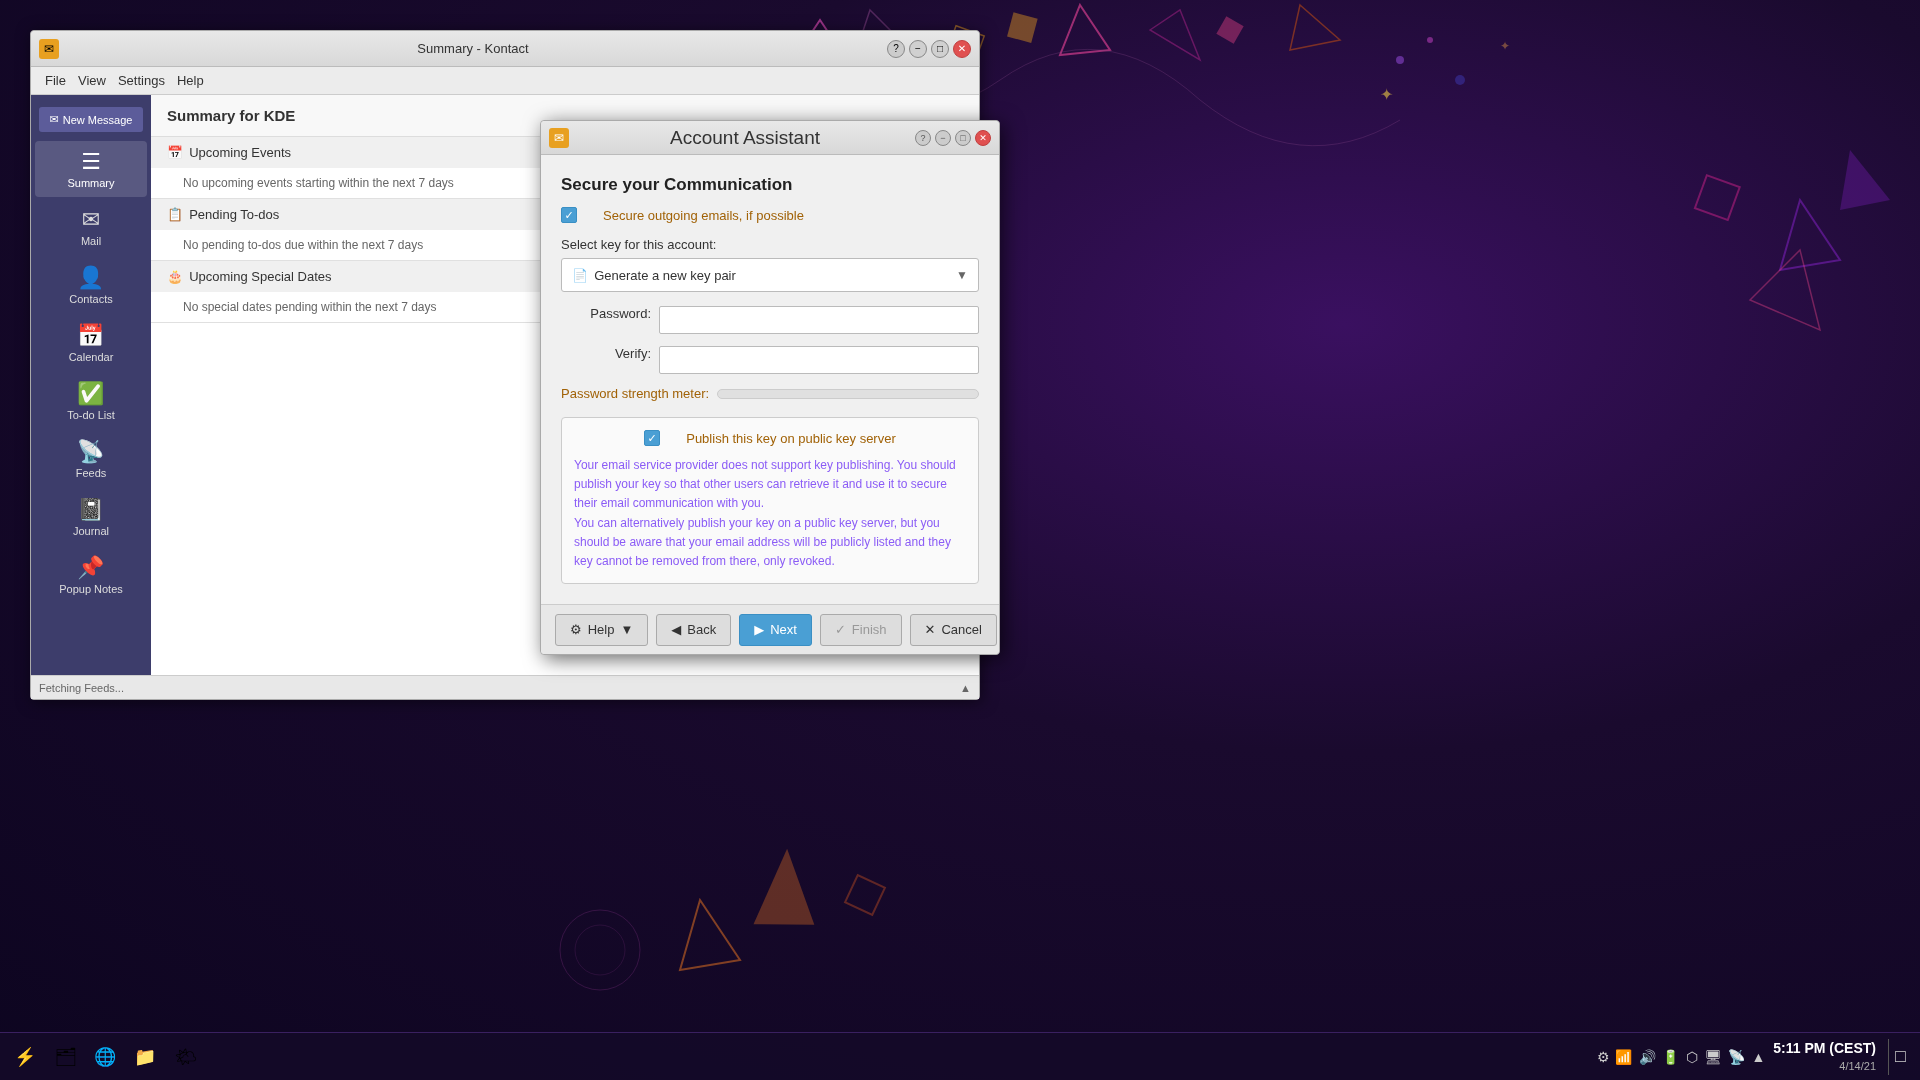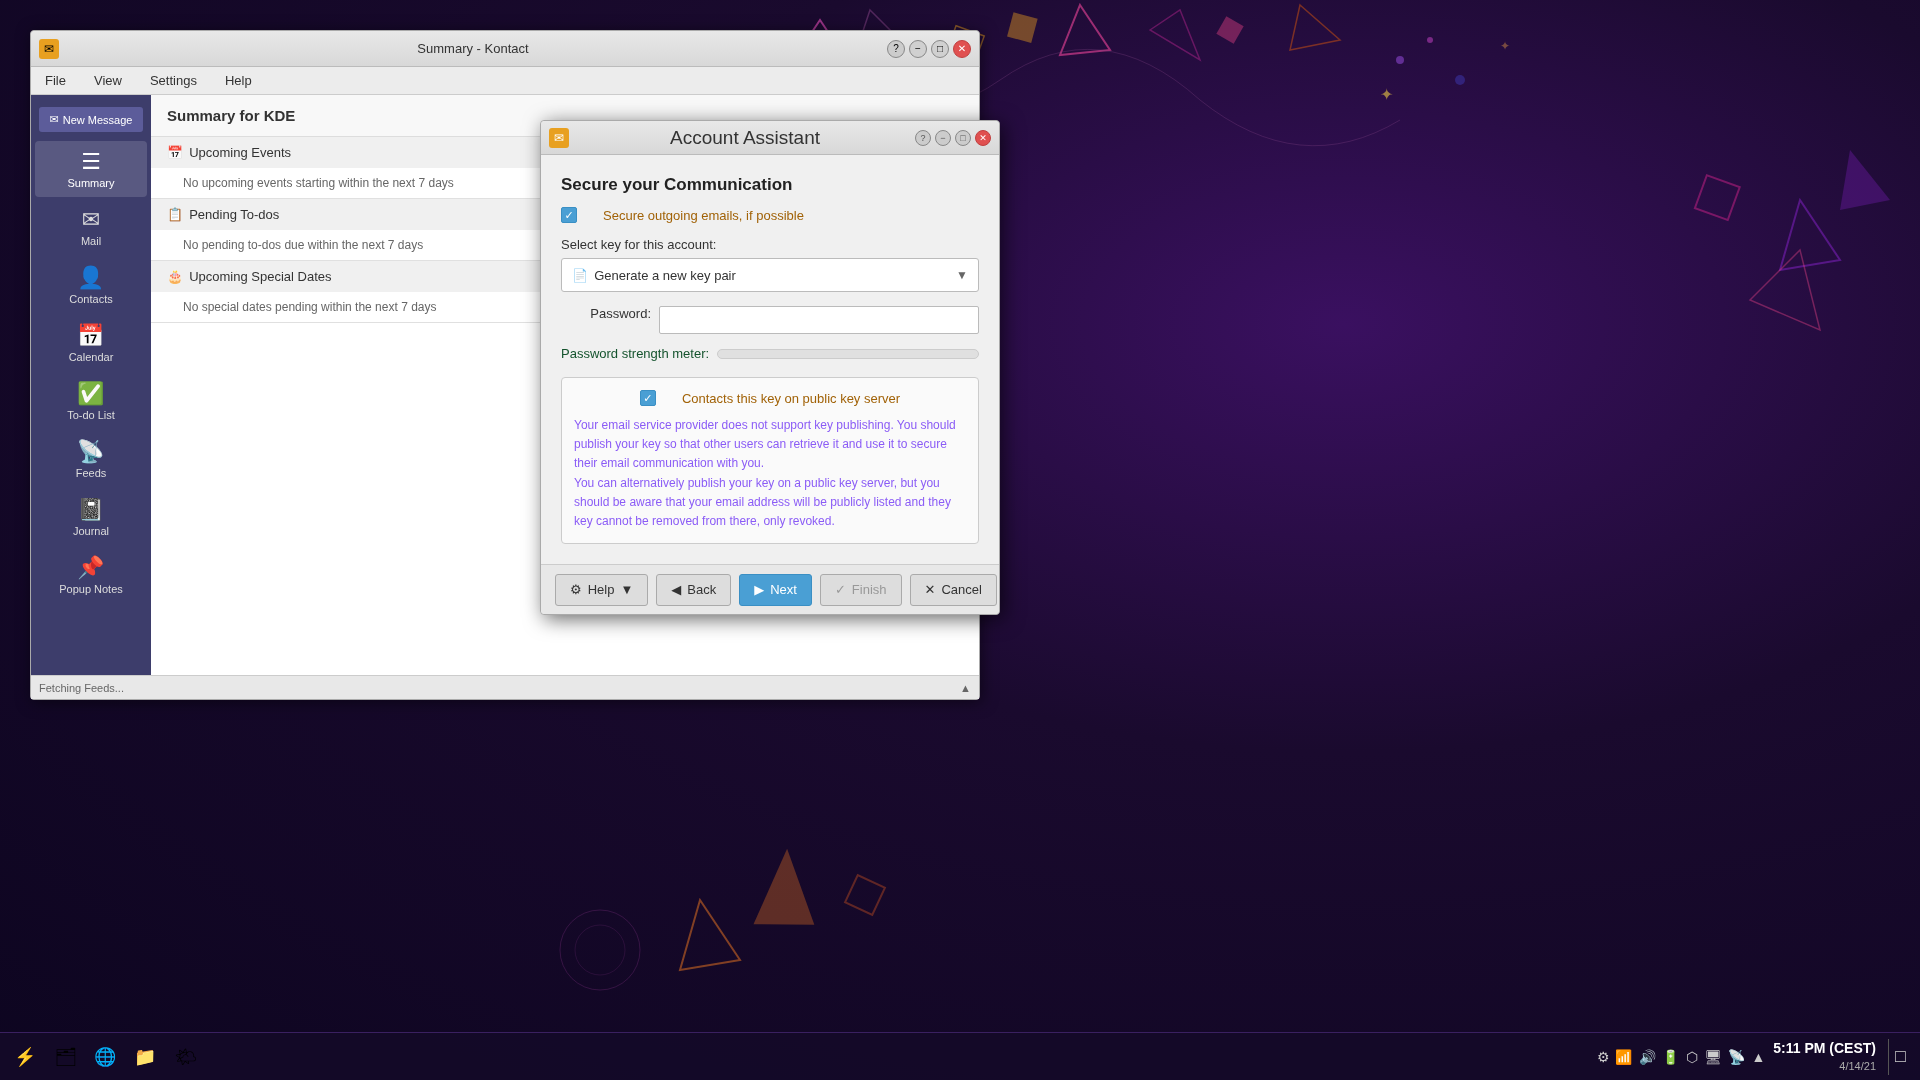--- a/index.html
+++ b/index.html
@@ -121,21 +121,20 @@
     .win-btn.minimize { background: #d0d0d0; }
     .win-btn.maximize { background: #d0d0d0; }
 
     .window-menubar {
       height: 28px;
       background: #ececec;
       border-bottom: 1px solid #ccc;
       display: flex;
       align-items: center;
       padding: 0 8px;
-      gap: 16px;
     }
     .menu-item {
       font-size: 13px;
       color: #333;
       cursor: pointer;
       padding: 2px 6px;
       border-radius: 3px;
     }
 
     .window-body {
@@ -388,21 +387,21 @@
       font-size: 13px;
     }
 
     .strength-row {
       display: flex;
       align-items: center;
       margin-bottom: 16px;
     }
     .strength-label {
       font-size: 13px;
-      color: #14532d;
+      color: #a16207;
       margin-right: 8px;
       white-space: nowrap;
     }
     .strength-bar-container {
       flex: 1;
       height: 10px;
       background: #e0e0e0;
       border-radius: 5px;
       overflow: hidden;
       border: 1px solid #ccc;
@@ -636,32 +635,36 @@
           <span>Generate a new key pair</span>
         </span>
         <span class="key-select-arrow">▼</span>
       </div>
 
       <div class="form-row">
         <label class="form-label">Password:</label>
         <input type="password" class="form-input" value="" style="">
       </div>
 
+      <div class="form-row">
+        <label class="form-label">Verify:</label>
+        <input type="password" class="form-input" value="" style="">
+      </div>
 
       <div class="strength-row">
         <span class="strength-label">Password strength meter:</span>
         <div class="strength-bar-container">
           <div class="strength-bar-fill"></div>
         </div>
       </div>
 
       <div class="publish-box">
         <div class="publish-checkbox-row">
           <div class="checkbox-blue">✓</div>
-          <span class="checkbox-label">Contacts this key on public key server</span>
+          <span class="checkbox-label">Publish this key on public key server</span>
         </div>
         <div class="publish-text">
           Your email service provider does not support key publishing. You should publish your key so that other users can retrieve it and use it to secure their email communication with you.<br>
           You can alternatively publish your key on a public key server, but you should be aware that your email address will be publicly listed and they key cannot be removed from there, only revoked.
         </div>
       </div>
     </div>
 
     <div class="dialog-footer">
       <button class="footer-btn">

